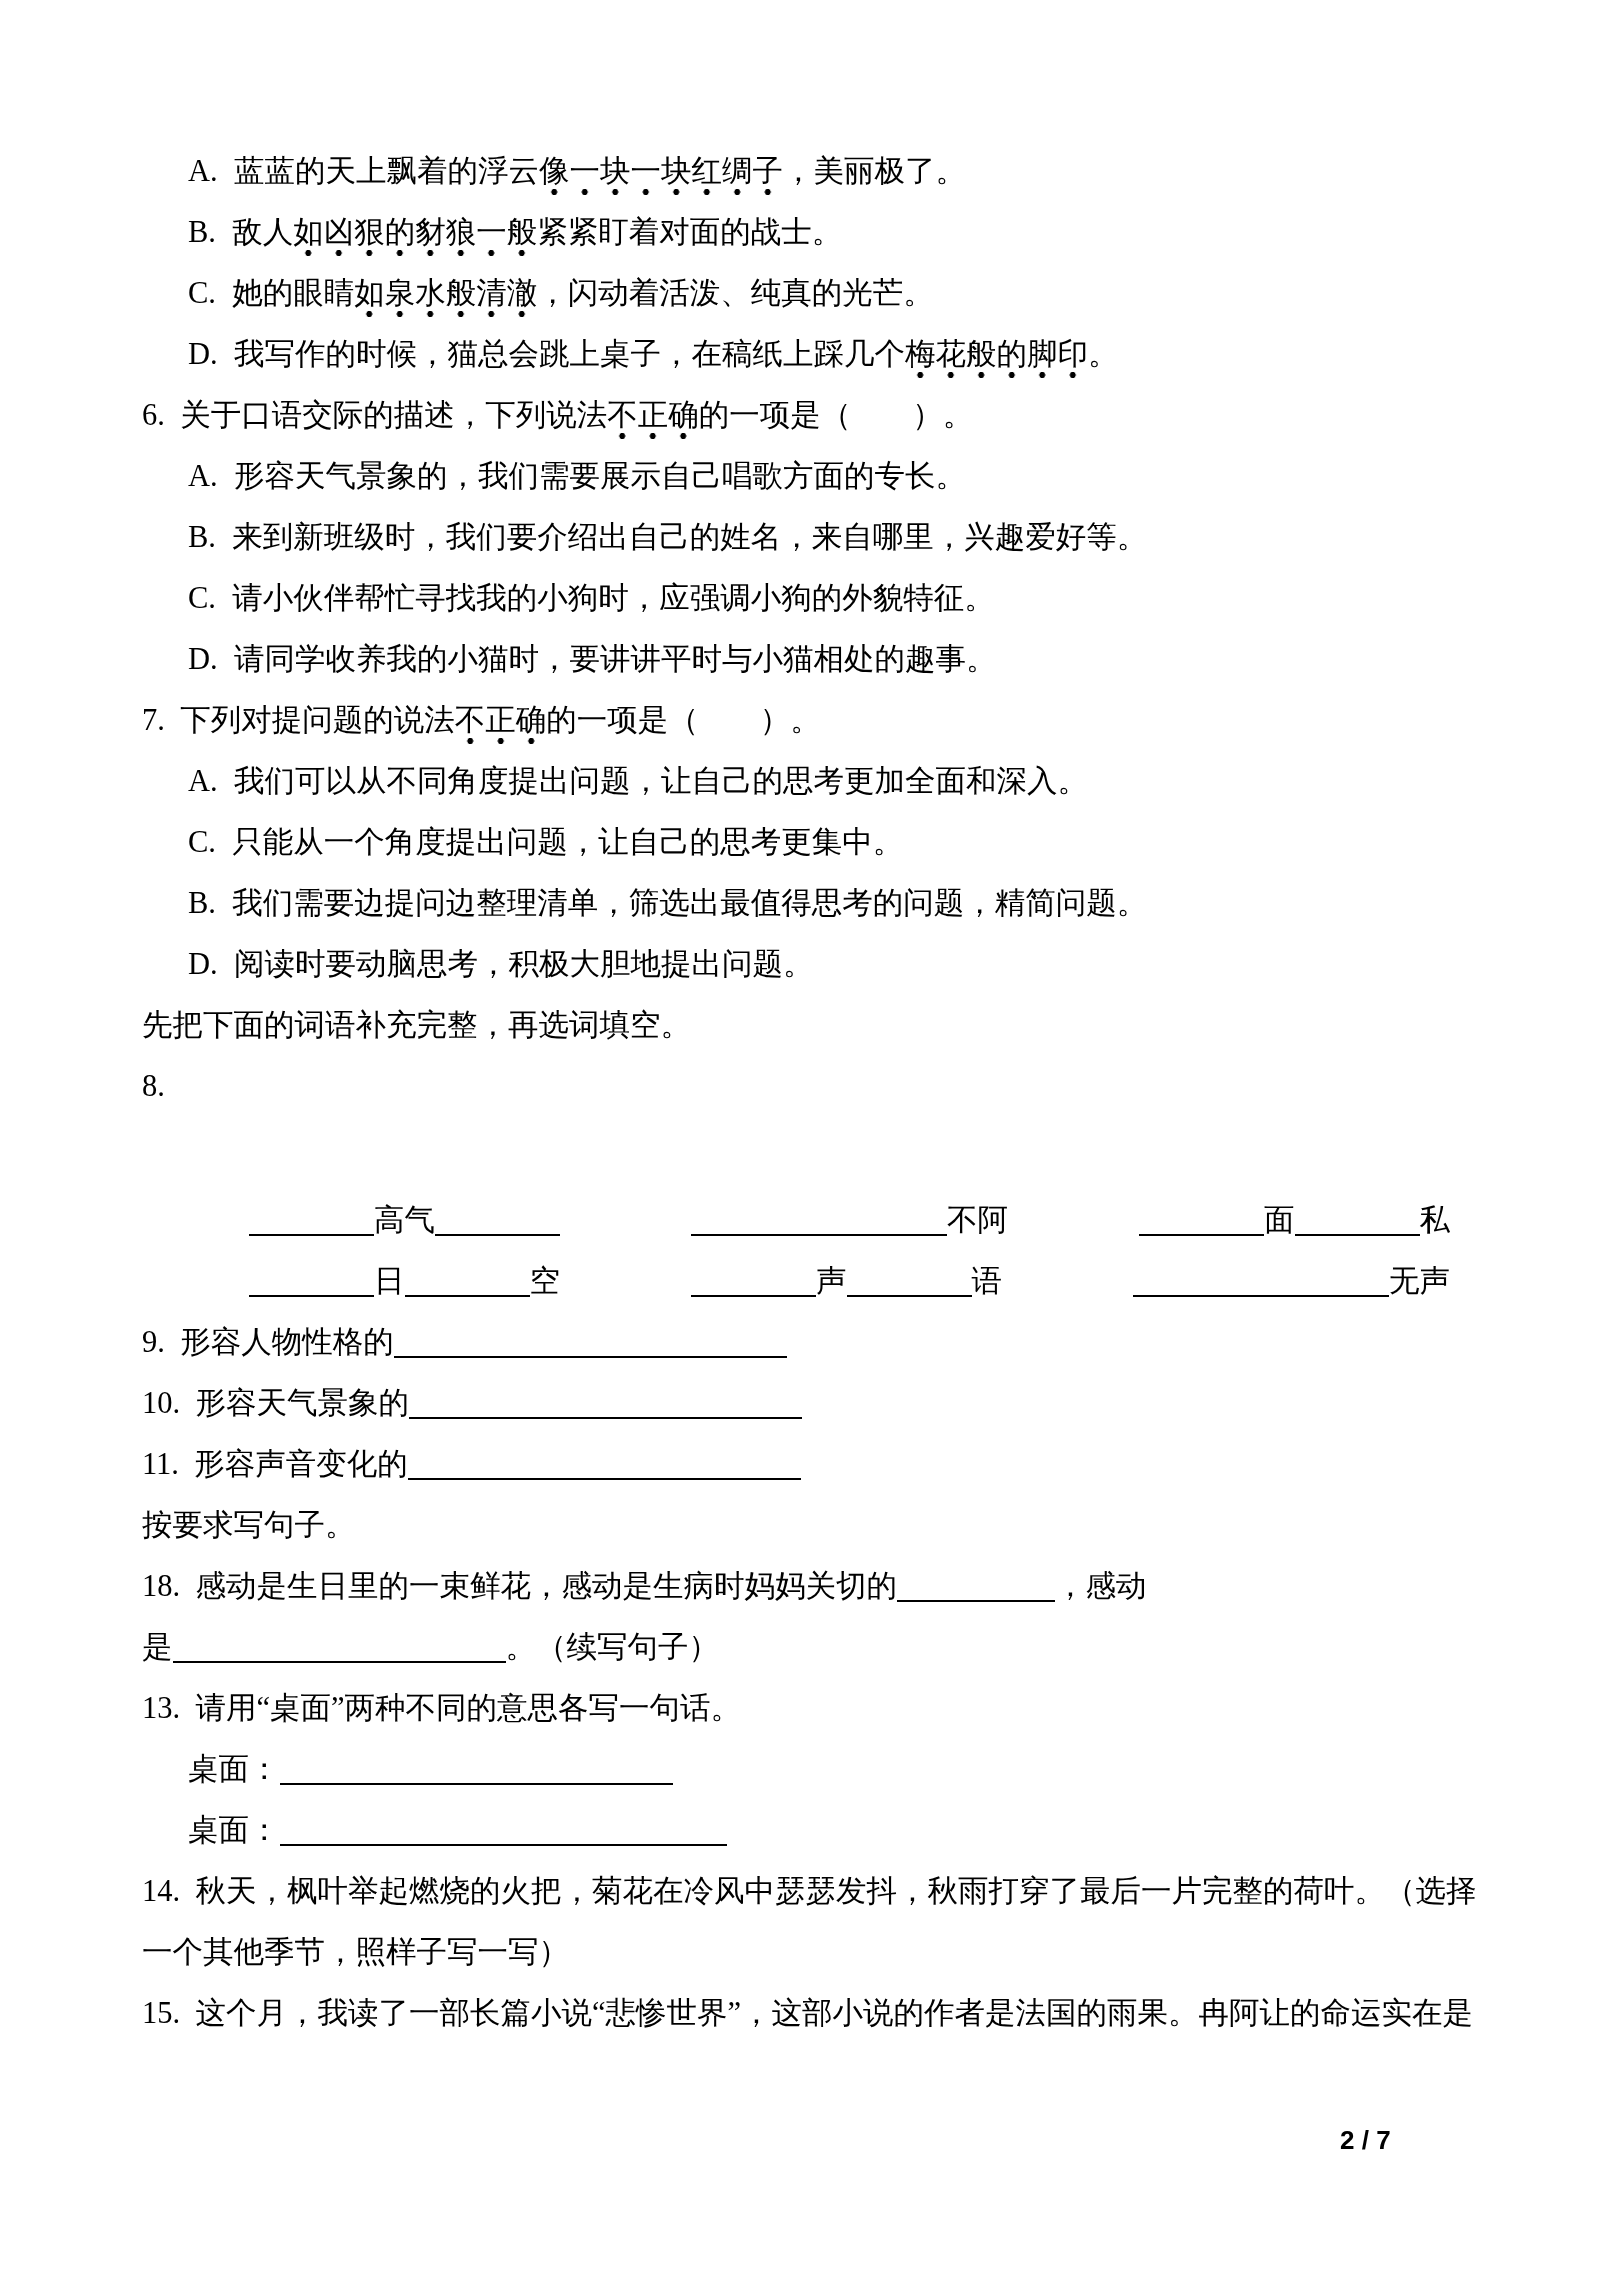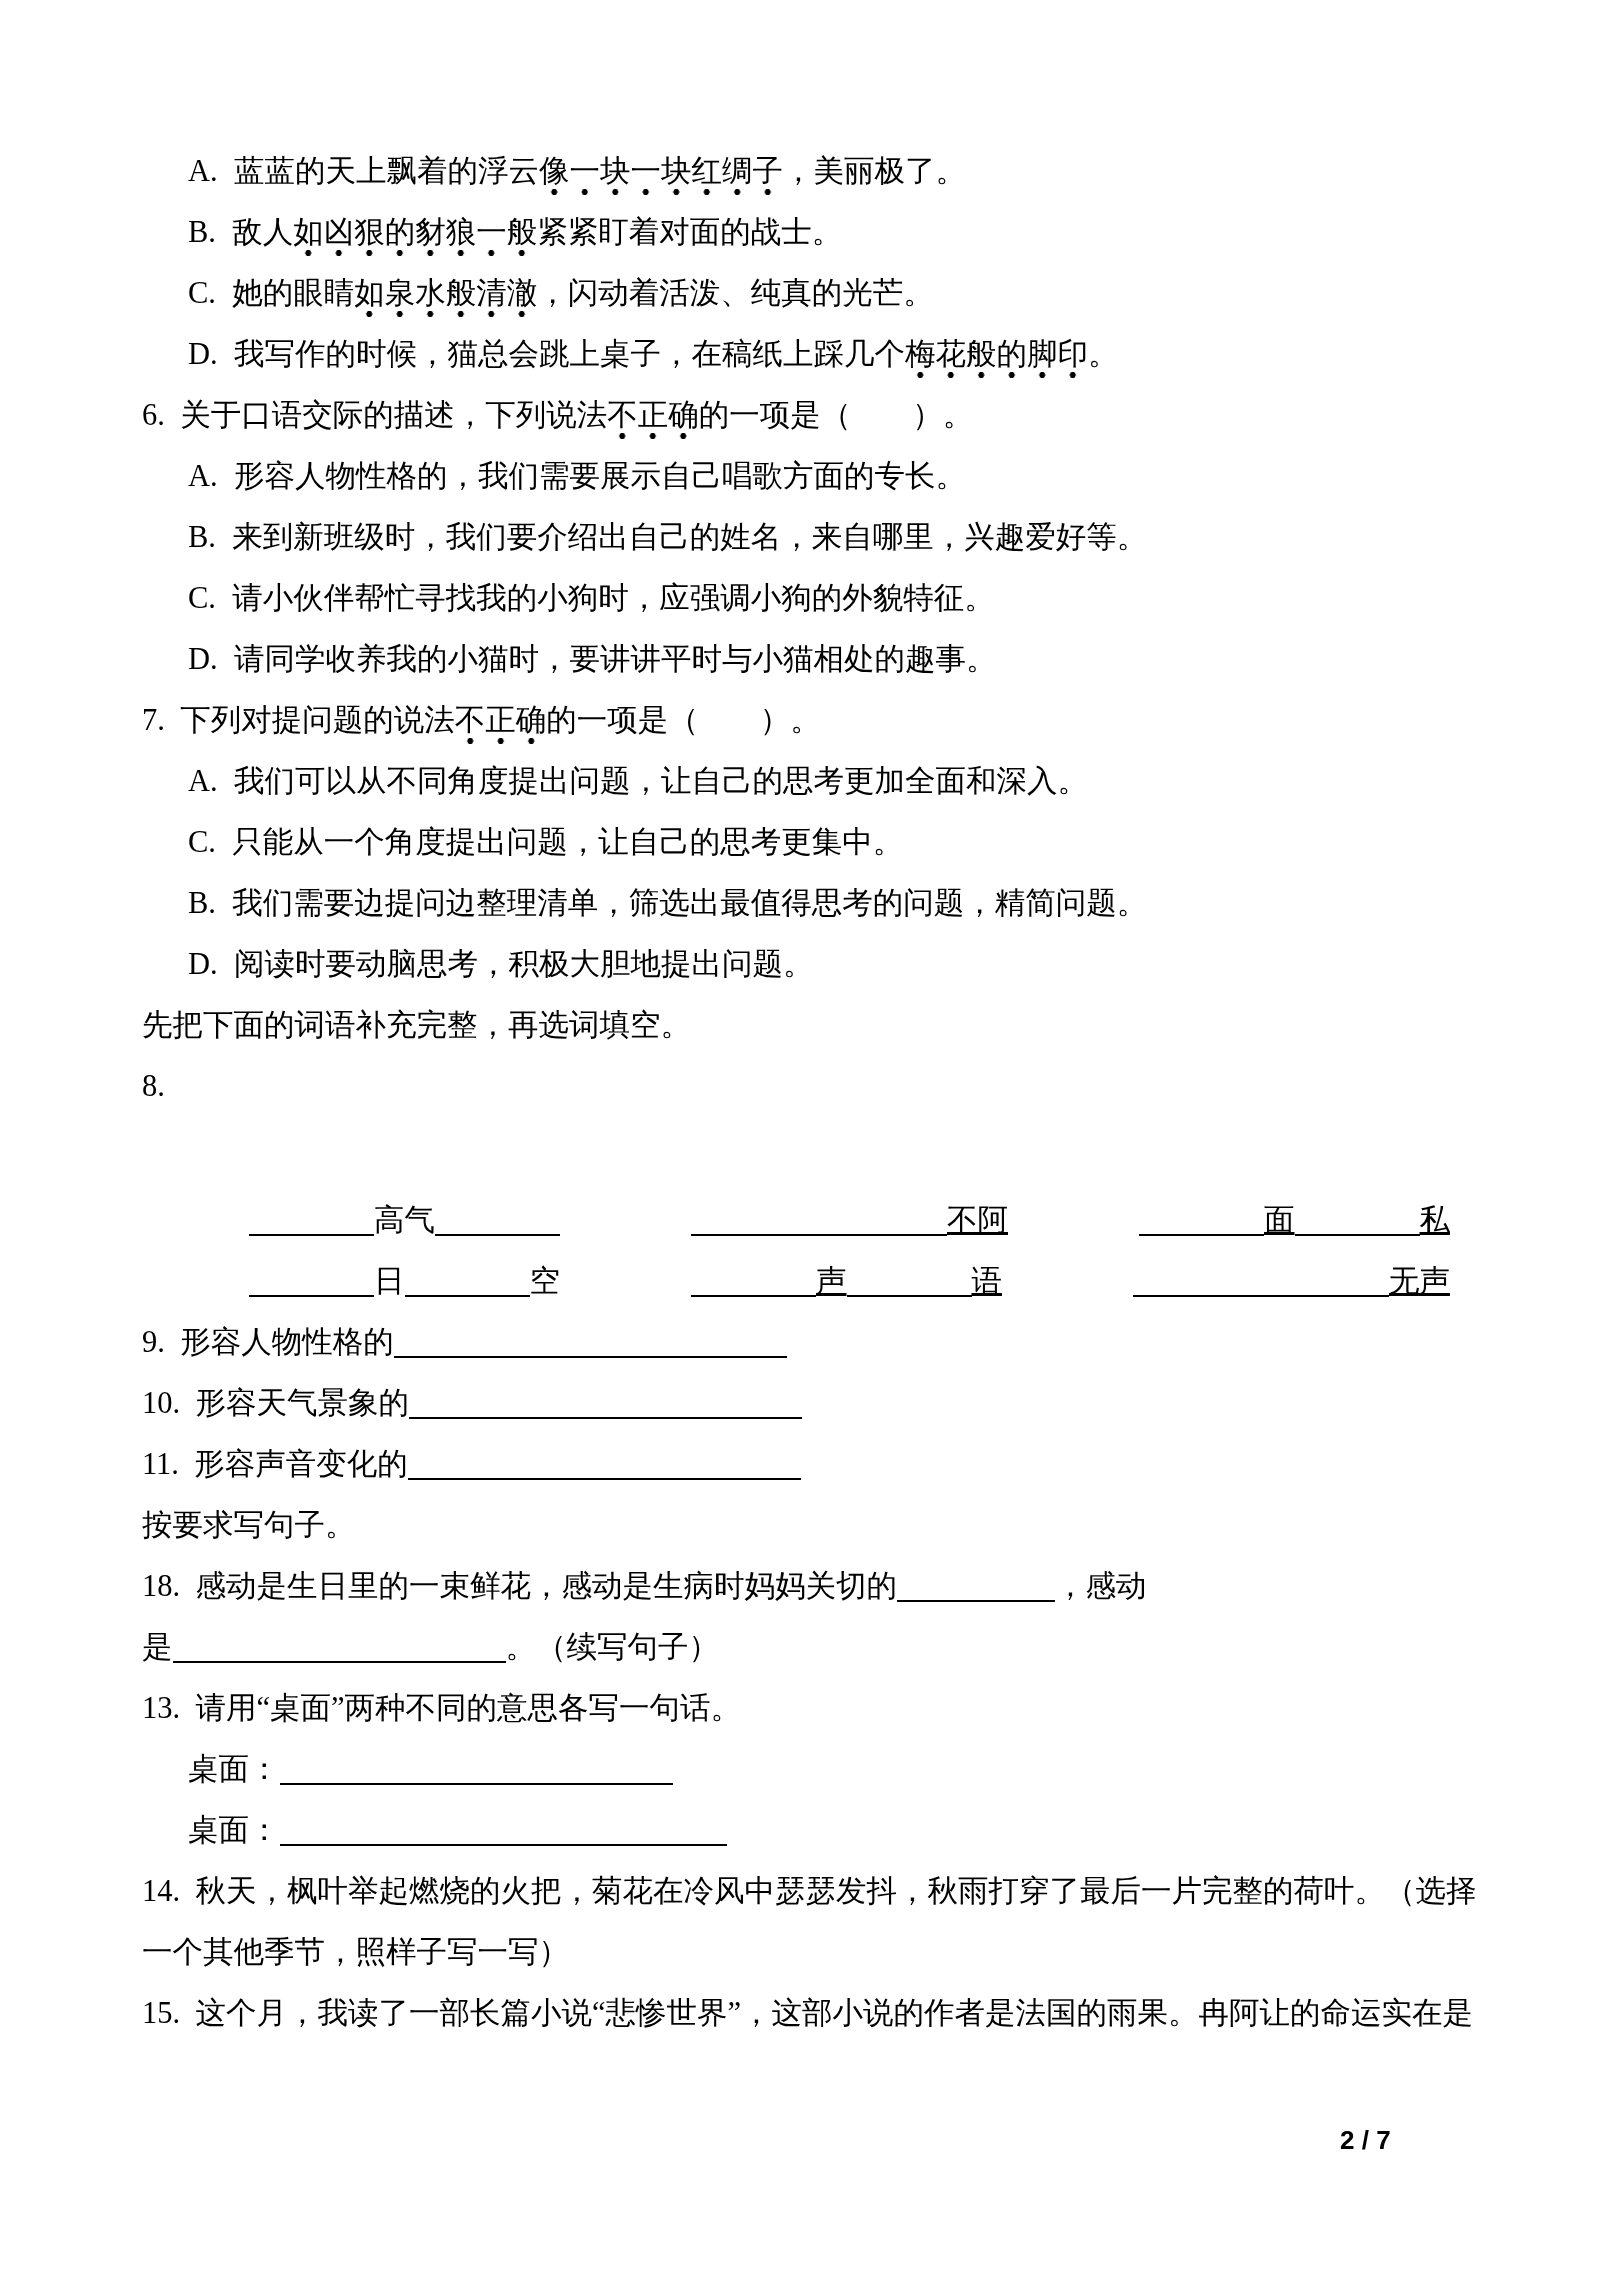--- a/index.html
+++ b/index.html
@@ -33,21 +33,21 @@
     vertical-align: -5.5px;
   }
   .bk-s { width: 125px; }
   .bk-l { width: 256px; }
   .w290 { width: 158px; }
   .w610 { width: 333px; }
   .w720 { width: 393px; }
   .w820 { width: 447px; }
   .idiom-row { margin-left: 107px; }
   .ig { display: inline-block; white-space: nowrap; }
-  .ig + .ig { margin-left: 131px; text-decoration: underline; }
+  .ig + .ig { margin-left: 131px; }
   .gap-top { margin-top: 73px; }
   .page-num {
     position: absolute;
     left: 1340px;
     top: 2125px;
     font-family: "Liberation Sans", "DejaVu Sans", sans-serif;
     font-weight: 700;
     font-size: 26px;
     line-height: 30.5px;
   }
@@ -68,21 +68,21 @@
       <span class="opt-label">C.</span><span>她的眼睛</span><span class="em-dots">如泉水般清澈</span><span>，闪动着活泼、纯真的光芒。</span>
     </div>
     <div class="line opt">
       <span class="opt-label">D.</span><span>我写作的时候，猫总会跳上桌子，在稿纸上踩几个</span><span class="em-dots">梅花般的脚印</span><span>。</span>
     </div>
 
     <div class="line">
       <span class="q-num">6.</span><span>关于口语交际的描述，下列说法</span><span class="em-dots">不正确</span><span>的一项是（　　）。</span>
     </div>
     <div class="line opt">
-      <span class="opt-label">A.</span><span>形容人物性格的，我们需要展示自己唱歌方面的专长。</span>
+      <span class="opt-label">A.</span><span>形容天气景象的，我们需要展示自己唱歌方面的专长。</span>
     </div>
     <div class="line opt">
       <span class="opt-label">B.</span><span>来到新班级时，我们要介绍出自己的姓名，来自哪里，兴趣爱好等。</span>
     </div>
     <div class="line opt">
       <span class="opt-label">C.</span><span>请小伙伴帮忙寻找我的小狗时，应强调小狗的外貌特征。</span>
     </div>
     <div class="line opt">
       <span class="opt-label">D.</span><span>请同学收养我的小猫时，要讲讲平时与小猫相处的趣事。</span>
     </div>

